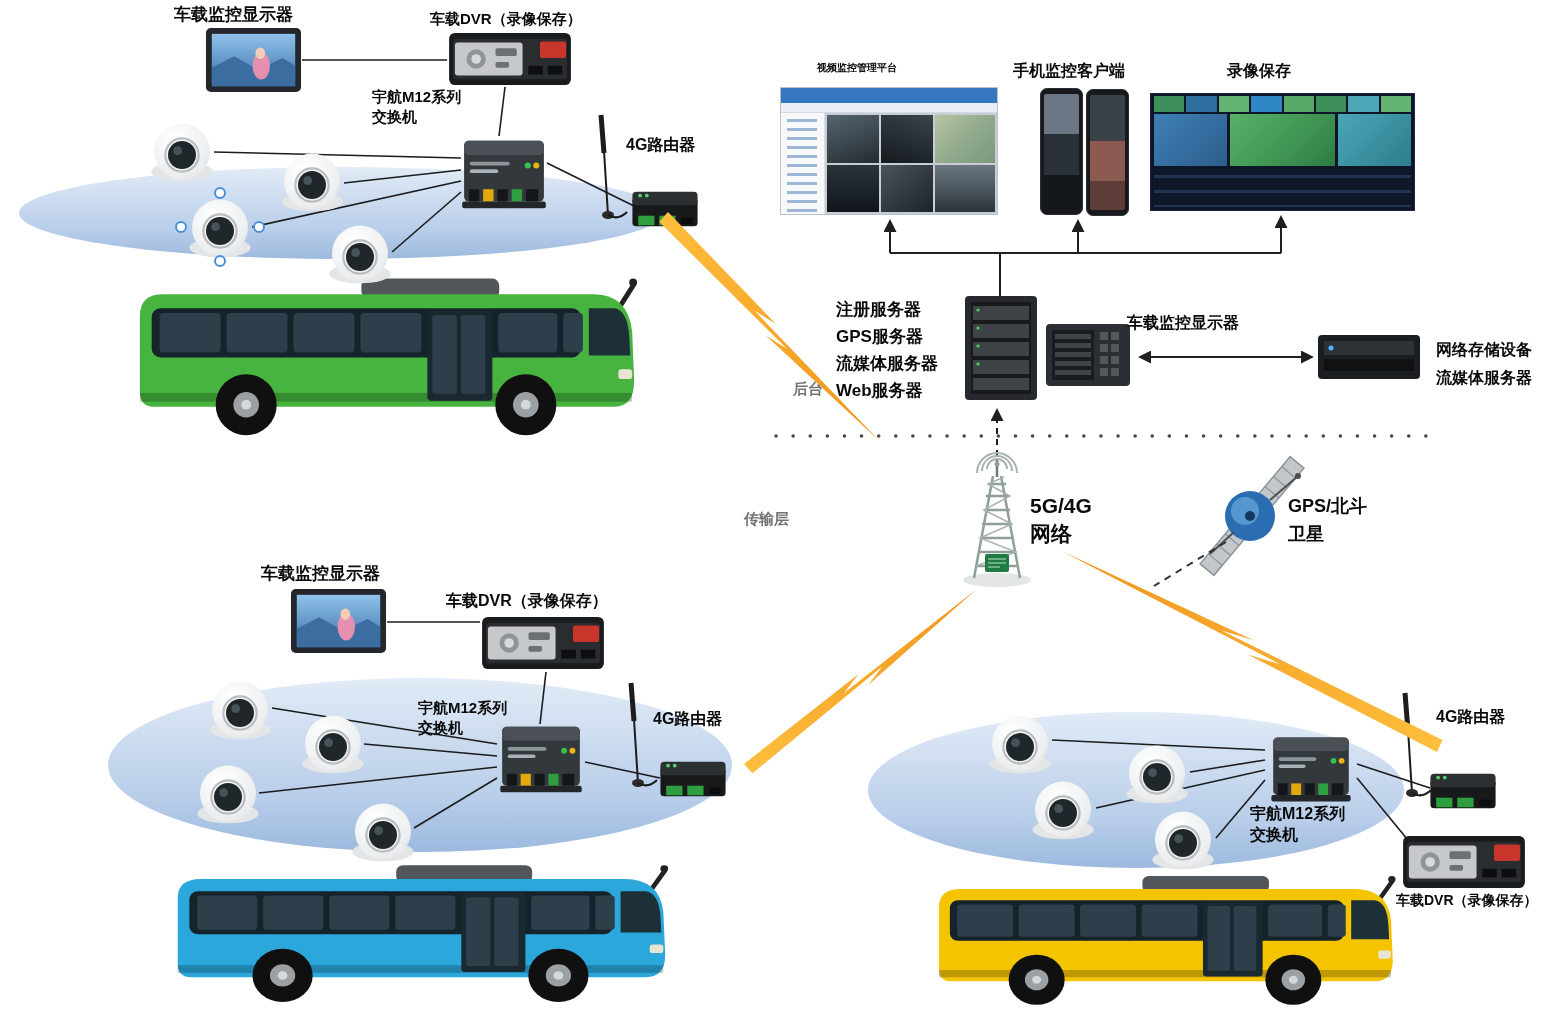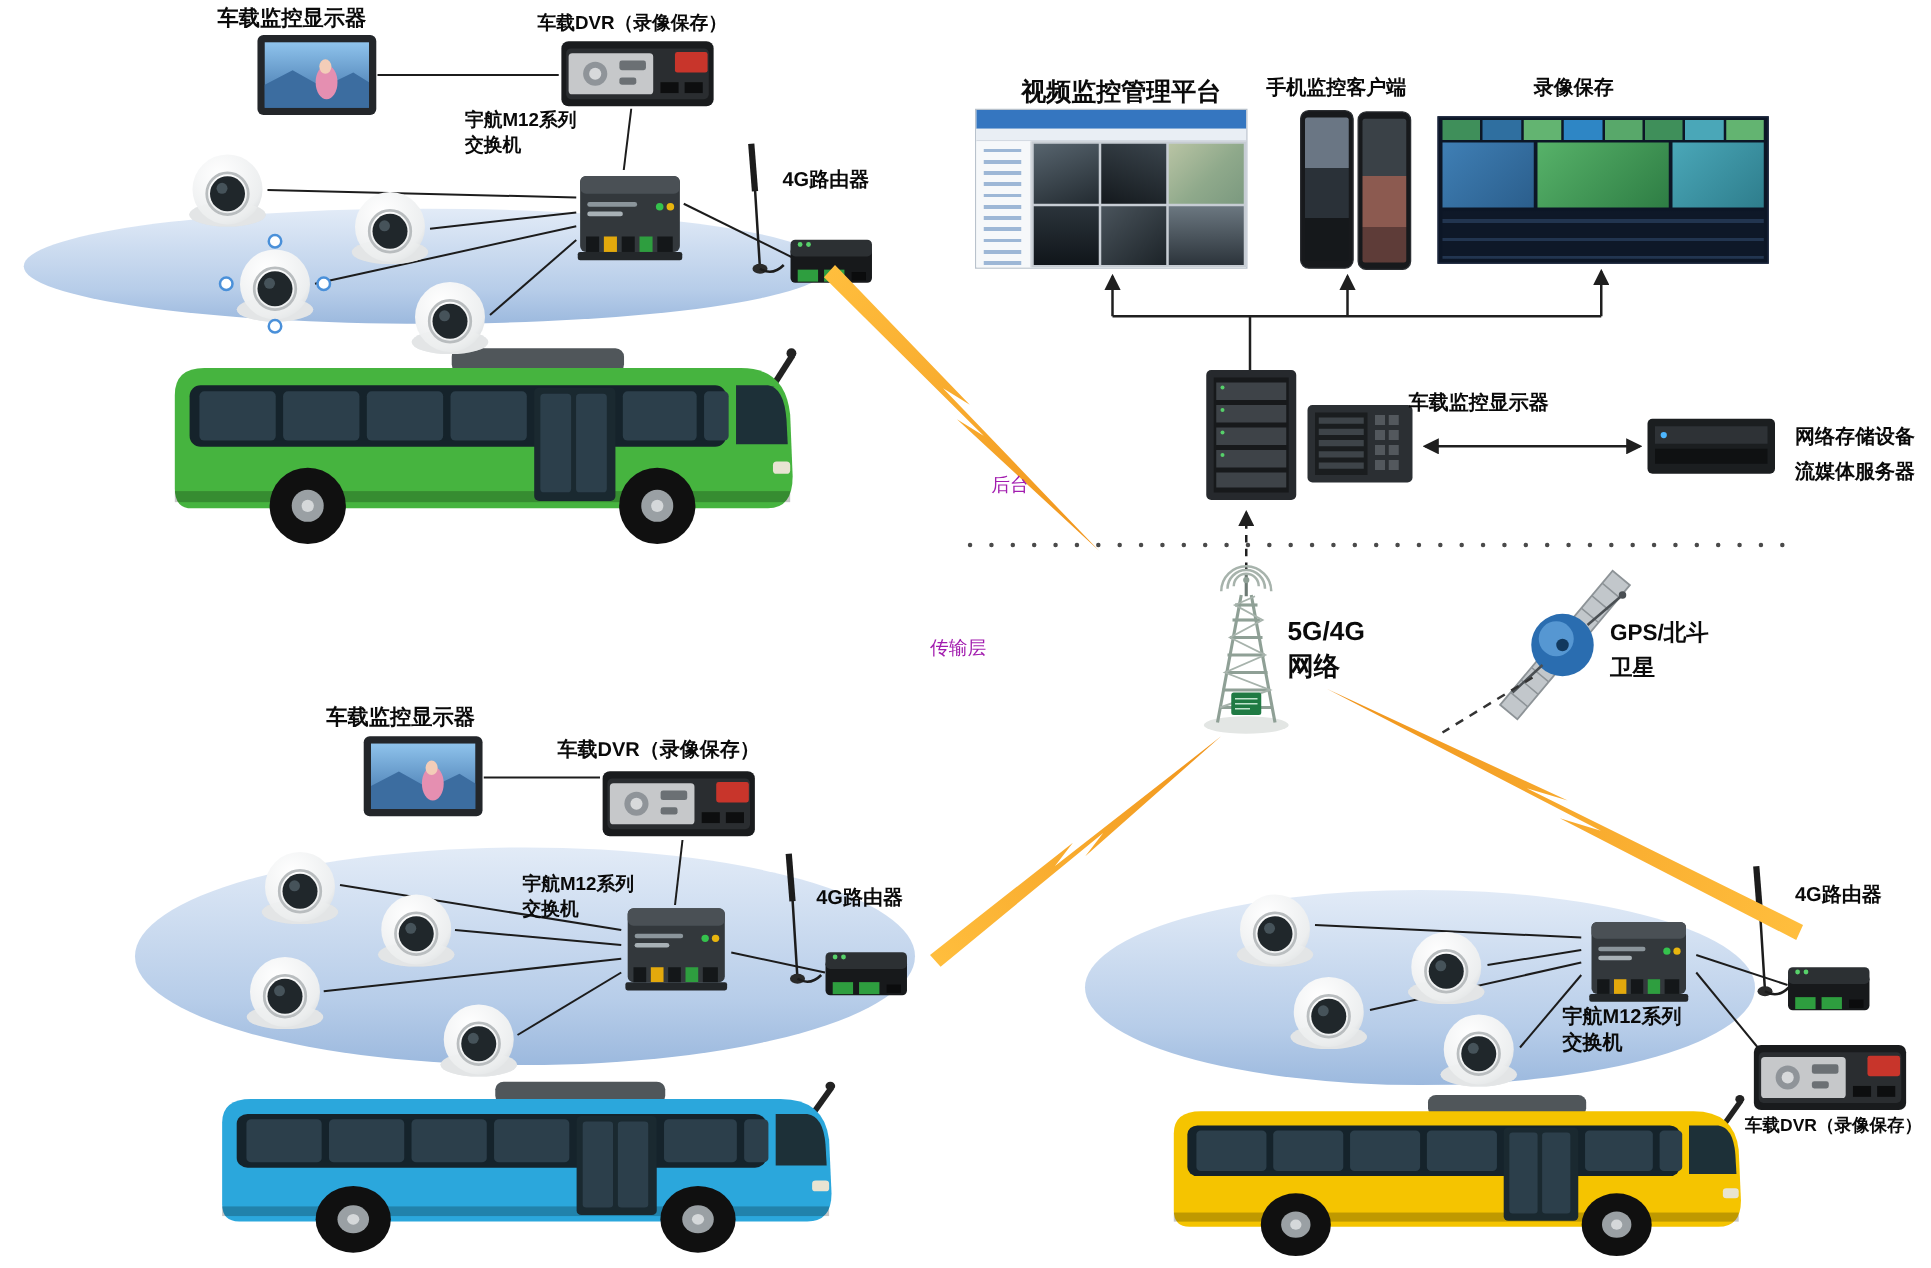--- a/index.html
+++ b/index.html
@@ -3,21 +3,21 @@
 <meta charset="utf-8">
 <style>
   * { margin:0; padding:0; box-sizing:border-box; }
   html,body { background:#ffffff; font-family:"Liberation Sans","DejaVu Sans",sans-serif; }
   #stage { position:relative; width:1545px; height:1014px; overflow:hidden; background:#ffffff; }
   #diagram-svg { position:absolute; left:0; top:0; }
 
   .lbl { position:absolute; font-weight:700; color:#0a0a0a; white-space:nowrap; line-height:1.3; z-index:30; }
   .lbl.center { white-space:normal; }
   .lbl .ln { display:block; }
-  .lbl.gray { color:#a21caf; font-weight:400; }
+  .lbl.gray { color:#737373; font-weight:700; }
 
   .shot { position:absolute; overflow:hidden; z-index:20; }
 
   
   .platform { left:780px; top:87px; width:218px; height:128px; background:#fdfdfd; border:1px solid #b9c2cc; }
   .p-header { height:15px; background:#3576c0; }
   .p-toolbar { height:10px; background:#e9eef4; border-bottom:1px solid #d4dae2; }
   .p-body { display:flex; height:101px; }
   .p-side { width:44px; background:#f6f8fa; border-right:1px solid #dde2e8;
             background-image:repeating-linear-gradient(180deg,#9db7d6 0 3px, rgba(0,0,0,0) 3px 9px);
@@ -411,24 +411,30 @@
 </div>
 <div class="lbl" style="left:653px;top:709px;font-size:16px">4G路由器</div>
 
 <div class="lbl center" style="left:1250px;top:804px;width:115px;font-size:16px">
   <span class="ln">宇航M12系列</span>
   <span class="ln">交换机</span>
 </div>
 <div class="lbl" style="left:1436px;top:707px;font-size:16px">4G路由器</div>
 <div class="lbl" style="left:1396px;top:891px;font-size:14px">车载DVR（录像保存）</div>
 
-<div class="lbl" style="left:817px;top:61px;font-size:20px">视频监控管理平台</div>
+<div class="lbl" style="left:817px;top:61px;font-size:10px">视频监控管理平台</div>
 <div class="lbl" style="left:1013px;top:61px;font-size:16px">手机监控客户端</div>
 <div class="lbl" style="left:1227px;top:61px;font-size:16px">录像保存</div>
 
+<div class="lbl center" style="left:836px;top:296px;width:130px;font-size:17px;line-height:27px">
+  <span class="ln">注册服务器</span>
+  <span class="ln">GPS服务器</span>
+  <span class="ln">流媒体服务器</span>
+  <span class="ln">Web服务器</span>
+</div>
 
 <div class="lbl" style="left:1127px;top:313px;font-size:16px">车载监控显示器</div>
 
 <div class="lbl center" style="left:1422px;top:336px;width:110px;font-size:16px;line-height:28px;text-align:right">
   <span class="ln">网络存储设备</span>
   <span class="ln">流媒体服务器</span>
 </div>
 
 <div class="lbl gray" style="left:793px;top:379px;font-size:15px">后台</div>
 <div class="lbl gray" style="left:744px;top:509px;font-size:15px">传输层</div>

